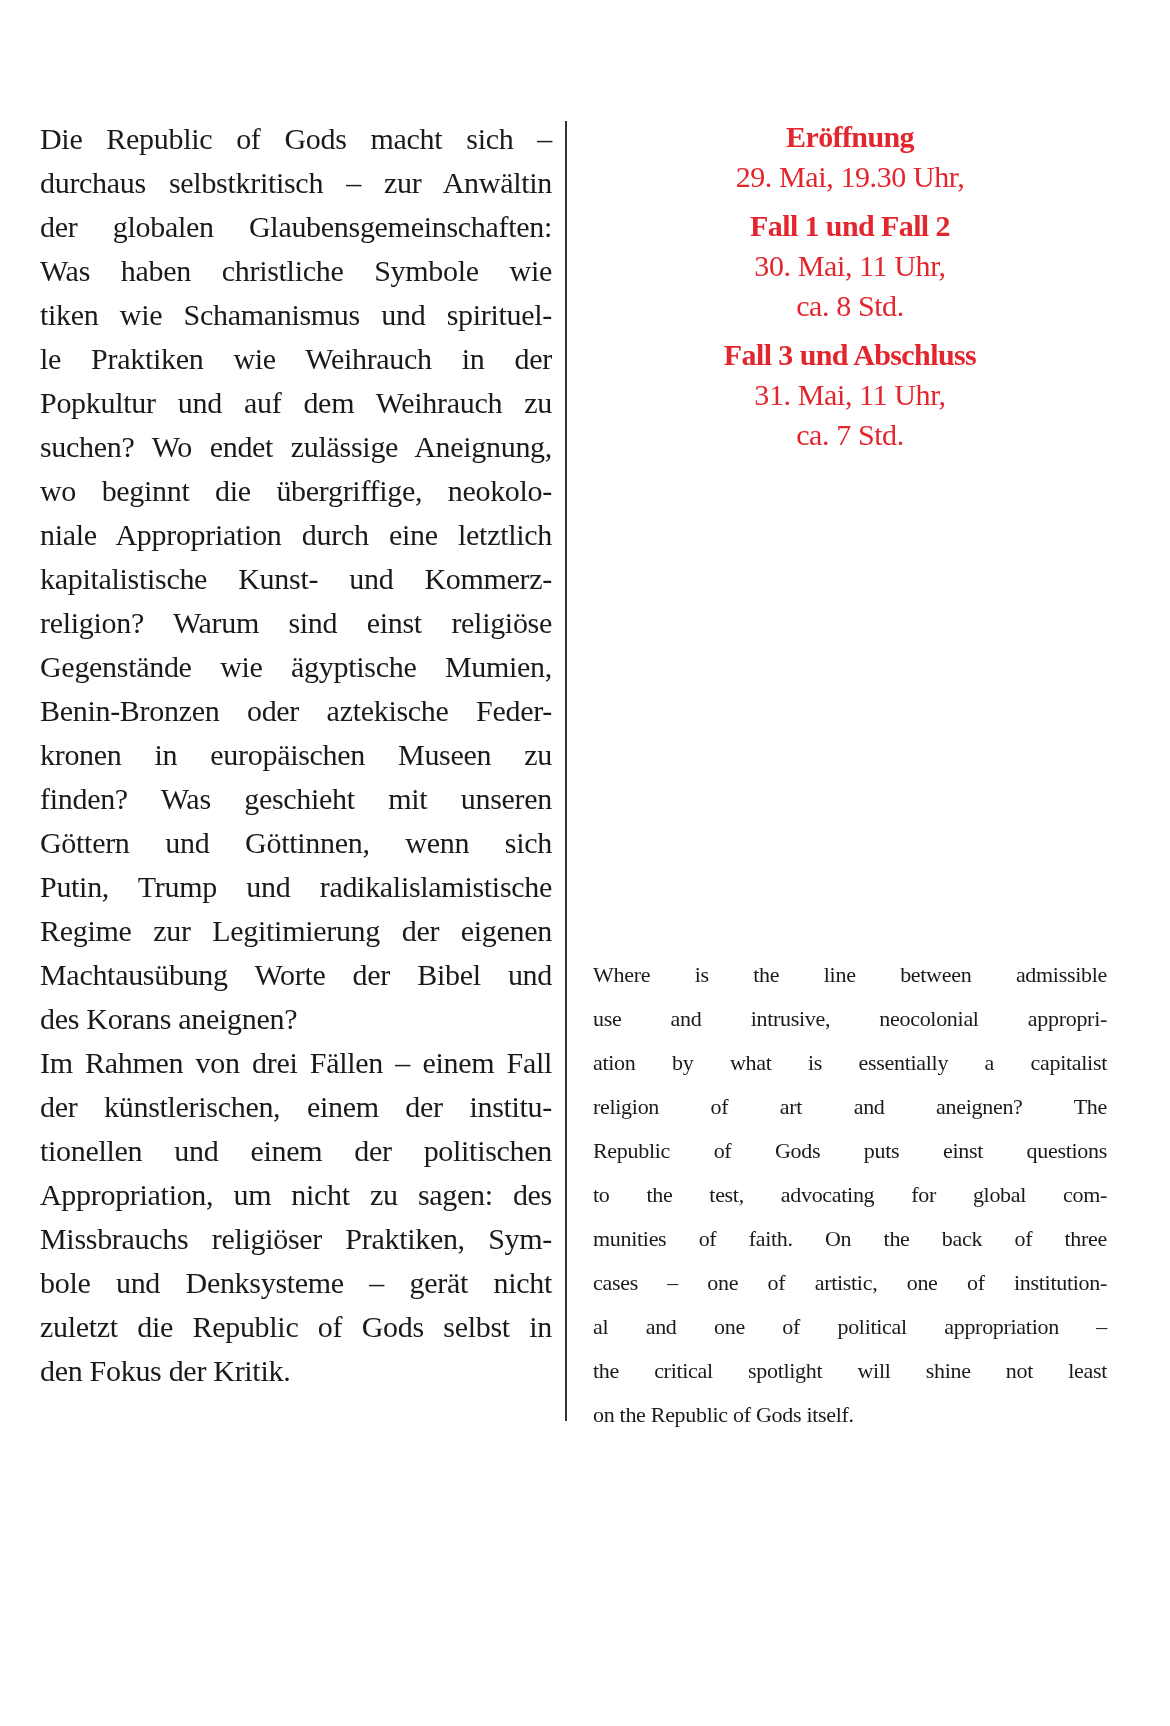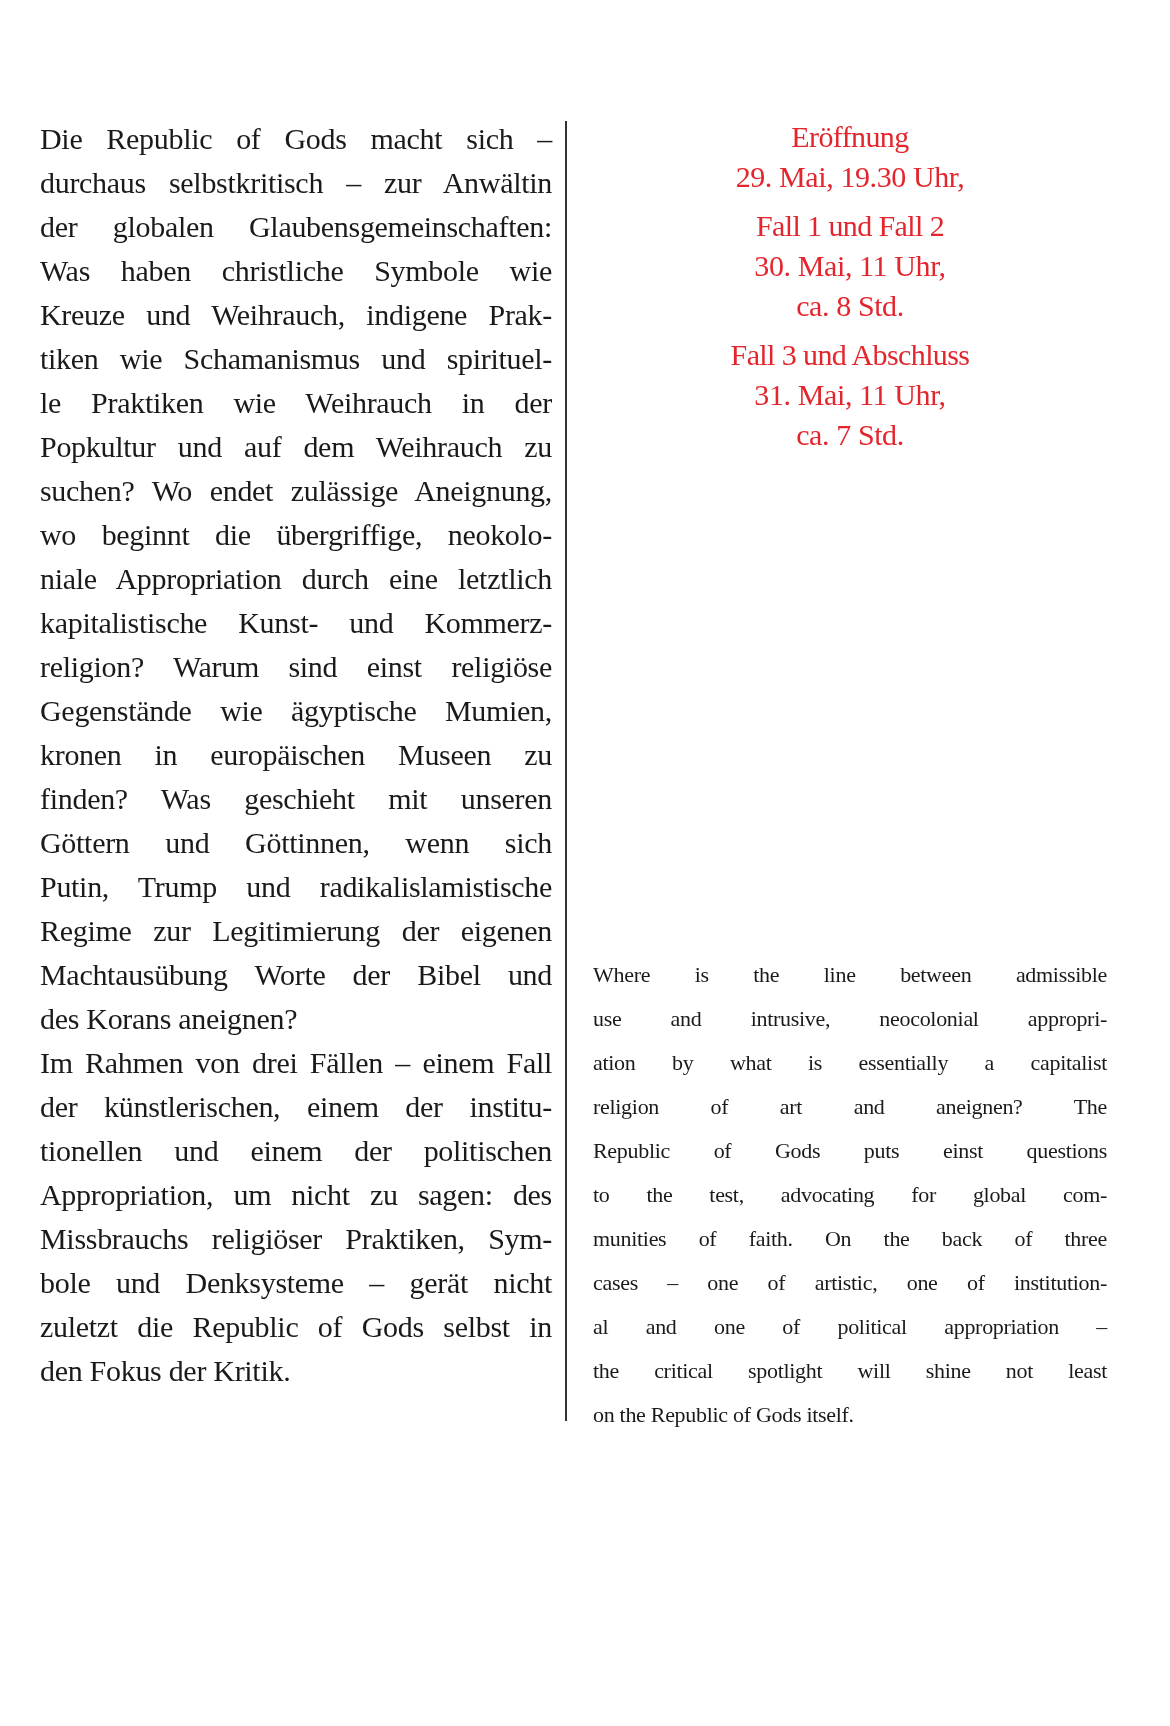--- a/index.html
+++ b/index.html
@@ -23,43 +23,43 @@
   .divider {
     position: absolute; left: 565px; top: 105px; width: 2px; height: 1300px;
     background: #333333;
   }
   .schedule {
     position: absolute; left: 620px; top: 101px; width: 460px;
     font-family: "Liberation Serif", "DejaVu Serif", serif;
     text-align: center; color: #e3262d;
   }
   .event { margin-bottom: 9px; }
-  .event-title { display: block; font-size: 30px; line-height: 40px; font-weight: normal; letter-spacing: -0.6px; }
+  .event-title { display: block; font-size: 30px; line-height: 40px; font-weight: bold; letter-spacing: -0.6px; }
   .event-line { display: block; font-size: 30px; line-height: 40px; letter-spacing: -0.4px; }
 </style>
 </head>
 <body>
 
 <div class="page">
 
   <div class="col-left">
     <span class="line">Die Republic of Gods macht sich –</span>
     <span class="line">durchaus selbstkritisch – zur Anwältin</span>
     <span class="line">der globalen Glaubensgemeinschaften:</span>
     <span class="line">Was haben christliche Symbole wie</span>
-    <span class="line">Kreuze und Weihrauch, indigene Prak-</span>
     <span class="line">tiken wie Schamanismus und spirituel-</span>
     <span class="line">le Praktiken wie Weihrauch in der</span>
     <span class="line">Popkultur und auf dem Weihrauch zu</span>
     <span class="line">suchen? Wo endet zulässige Aneignung,</span>
     <span class="line">wo beginnt die übergriffige, neokolo-</span>
     <span class="line">niale Appropriation durch eine letztlich</span>
     <span class="line">kapitalistische Kunst- und Kommerz-</span>
     <span class="line">religion? Warum sind einst religiöse</span>
     <span class="line">Gegenstände wie ägyptische Mumien,</span>
+    <span class="line">Benin-Bronzen oder aztekische Feder-</span>
     <span class="line">kronen in europäischen Museen zu</span>
     <span class="line">finden? Was geschieht mit unseren</span>
     <span class="line">Göttern und Göttinnen, wenn sich</span>
     <span class="line">Putin, Trump und radikalislamistische</span>
     <span class="line">Regime zur Legitimierung der eigenen</span>
     <span class="line">Machtausübung Worte der Bibel und</span>
     <span class="line last">des Korans aneignen?</span>
     <span class="line">Im Rahmen von drei Fällen – einem Fall</span>
     <span class="line">der künstlerischen, einem der institu-</span>
     <span class="line">tionellen und einem der politischen</span>

